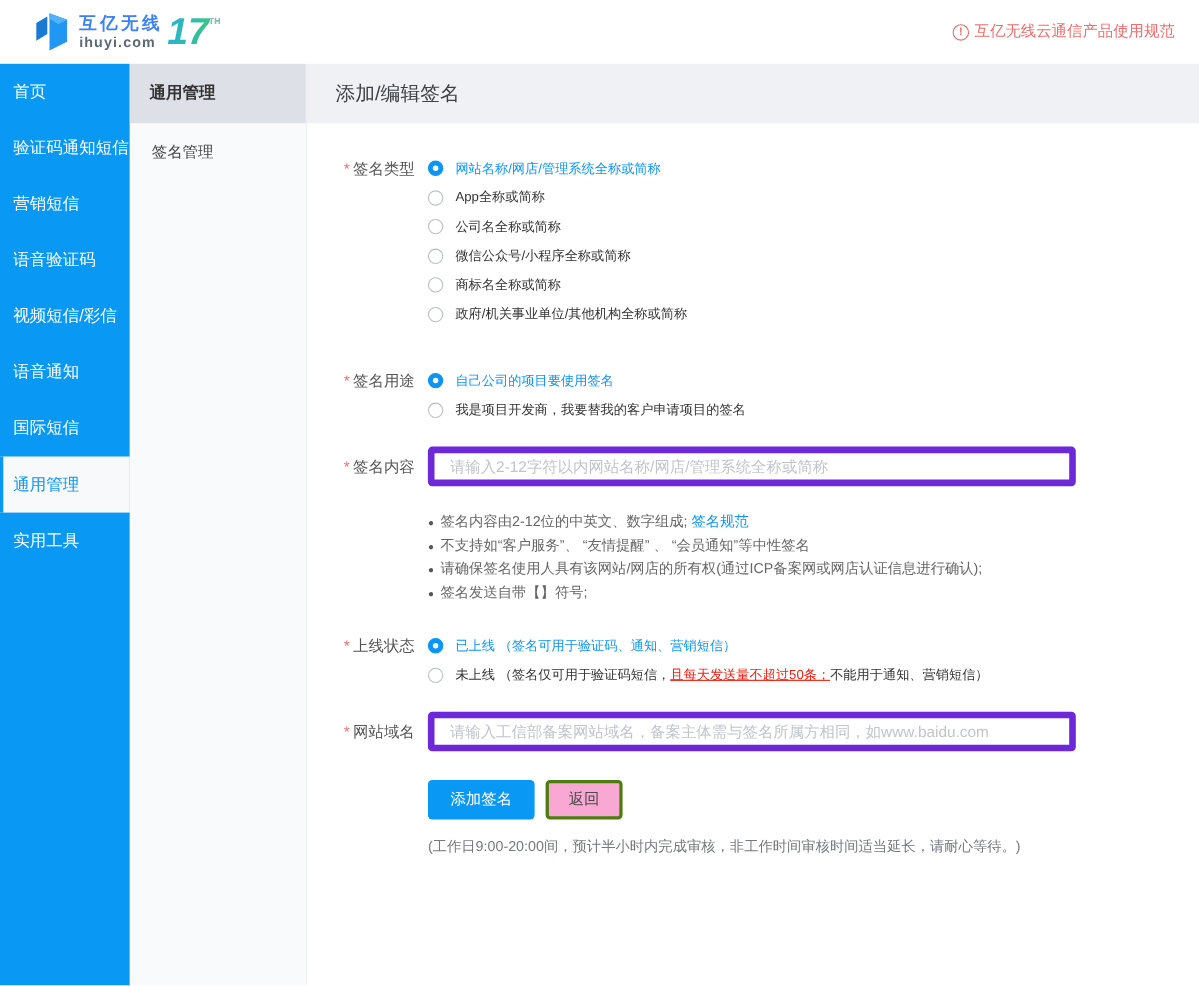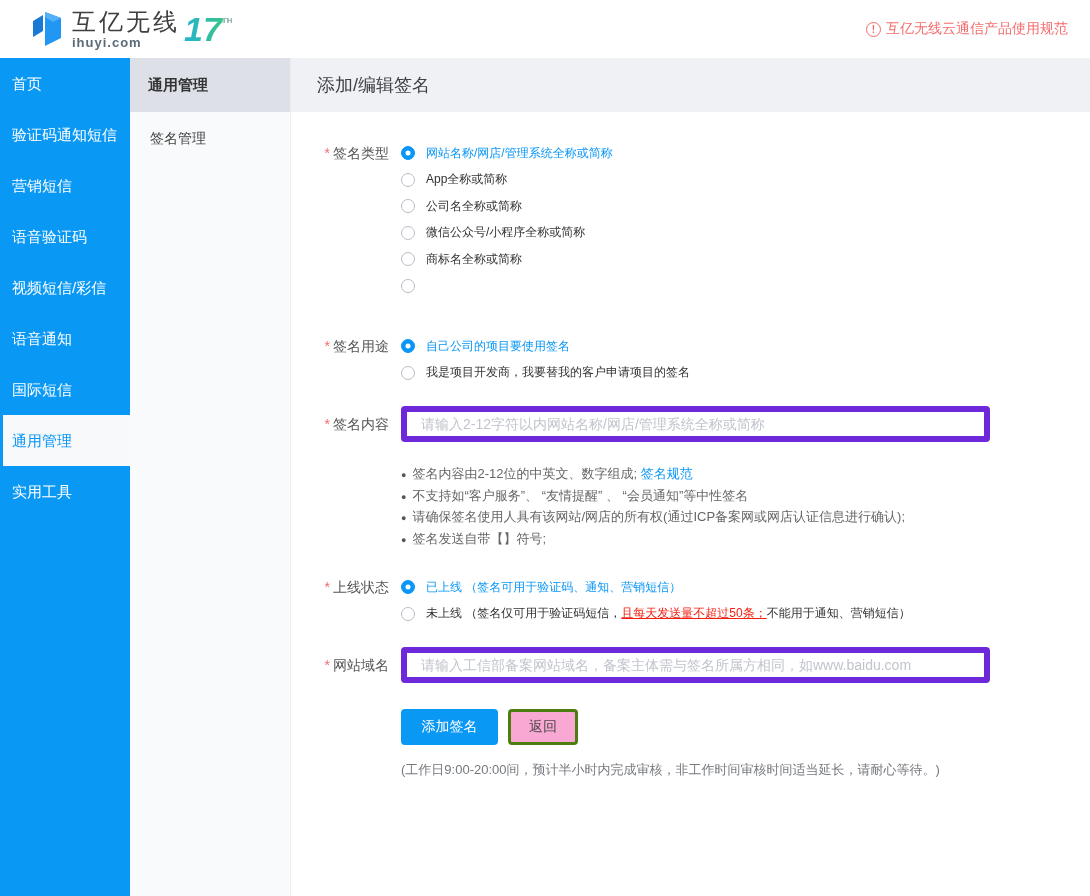--- a/index.html
+++ b/index.html
@@ -5,37 +5,37 @@
   * { margin:0; padding:0; box-sizing:border-box; }
   html,body { width:1090px; height:896px; overflow:hidden; }
   body { font-family:"Liberation Sans","DejaVu Sans",sans-serif; background:#fff; color:#333; }
 
   
   .topbar { height:58px; display:flex; align-items:center; justify-content:space-between;
             padding:0 22px 0 30px; background:#fff; }
   .logo { display:flex; align-items:center; }
   .logo-icon { width:34px; height:40px; margin-right:8px; }
   .logo-text { line-height:1; }
-  .logo-cn { font-size:24px; font-weight:normal; color:#404040; letter-spacing:3px; }
+  .logo-cn { font-size:16px; font-weight:bold; color:#3b82f6; letter-spacing:3px; }
   .logo-en { font-size:13px; font-weight:bold; color:#5b6a76; margin-top:2px; letter-spacing:1px; }
   .logo-anniv { font-size:34px; font-weight:bold; margin-left:4px; line-height:1;
                 background:linear-gradient(90deg,#25b3d2,#3ec873);
                 -webkit-background-clip:text; background-clip:text; color:transparent;
                 font-style:italic; }
   .logo-anniv sup { font-size:8px; color:#9fb4ba; -webkit-text-fill-color:#9fb4ba; font-style:normal; vertical-align:18px; }
   .notice { display:flex; align-items:center; color:#f56c6c; font-size:14px; text-decoration:none; cursor:pointer; }
   .notice-icon { display:inline-flex; align-items:center; justify-content:center;
                  width:15px; height:15px; border:1px solid #f56c6c; border-radius:50%;
                  font-size:10px; font-weight:bold; margin-right:5px; }
 
   
   .page-body { display:flex; height:838px; }
 
   
-  .sidebar { width:130px; flex-shrink:0; background:#0a98f5; }
+  .sidebar { width:118px; flex-shrink:0; background:#0a98f5; }
   .side-item { height:51px; line-height:51px; padding-left:12px; color:#fff; font-size:15px; cursor:pointer; }
   .side-item.active { background:#f8f9fa; color:#0a96f7; border-left:3px solid #0a98f5; padding-left:9px; }
 
   
   .submenu { width:161px; flex-shrink:0; background:#f9fafb; border-right:1px solid #eceef1; }
   .submenu-title { height:54px; line-height:54px; background:#dde1e7; color:#333;
                    font-size:15px; font-weight:bold; padding-left:18px; }
   .submenu-item { height:52px; line-height:52px; padding-left:20px; font-size:14px; color:#444; cursor:pointer; }
 
   
@@ -154,20 +154,21 @@
           <div class="opt">
             <span class="radio"></span>
             <span class="opt-label">微信公众号/小程序全称或简称</span>
           </div>
           <div class="opt">
             <span class="radio"></span>
             <span class="opt-label">商标名全称或简称</span>
           </div>
           <div class="opt">
             <span class="radio"></span>
+            <span class="opt-label">政府/机关事业单位/其他机构全称或简称</span>
           </div>
         </div>
       </div>
 
       <div class="form-row mb-sm">
         <div class="flabel"><span class="star">*</span><span>签名用途</span></div>
         <div class="fcontrol">
           <div class="opt">
             <span class="radio checked"></span>
             <span class="opt-label sel">自己公司的项目要使用签名</span>

